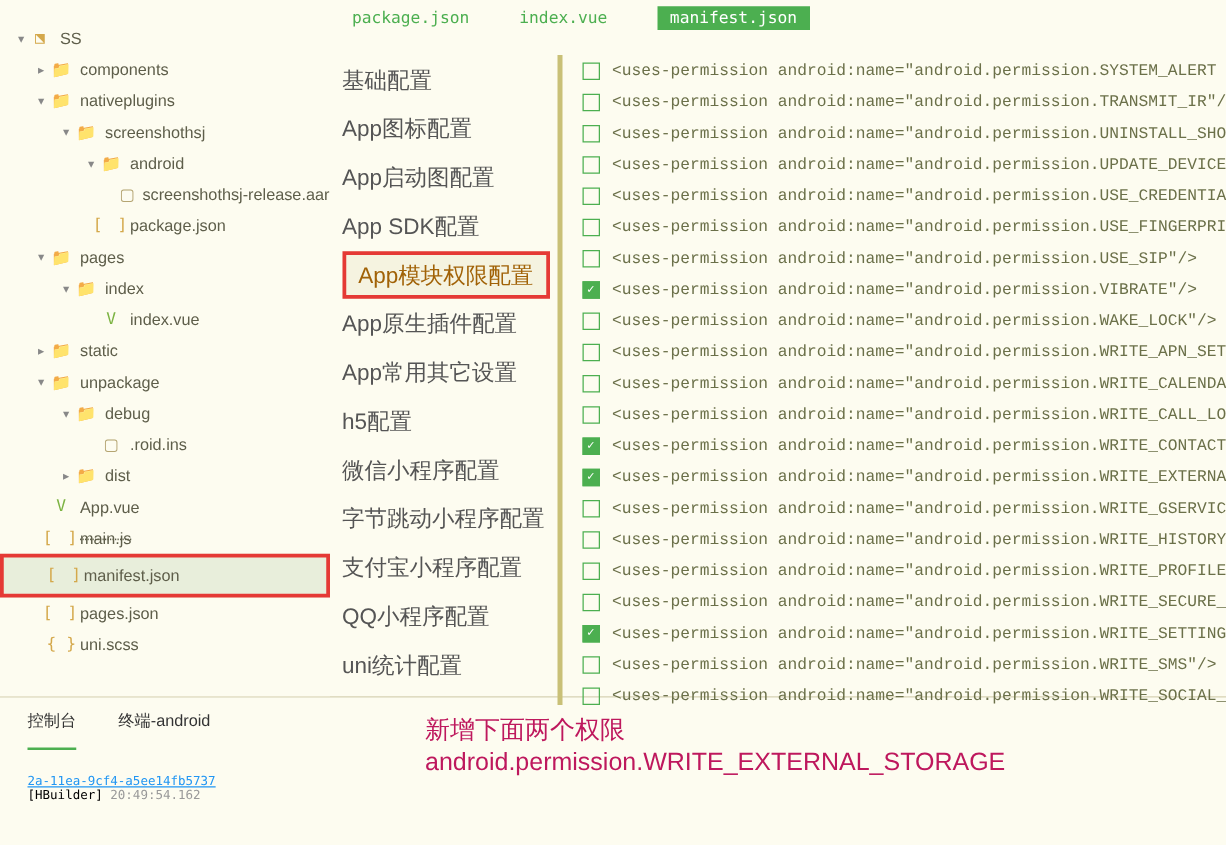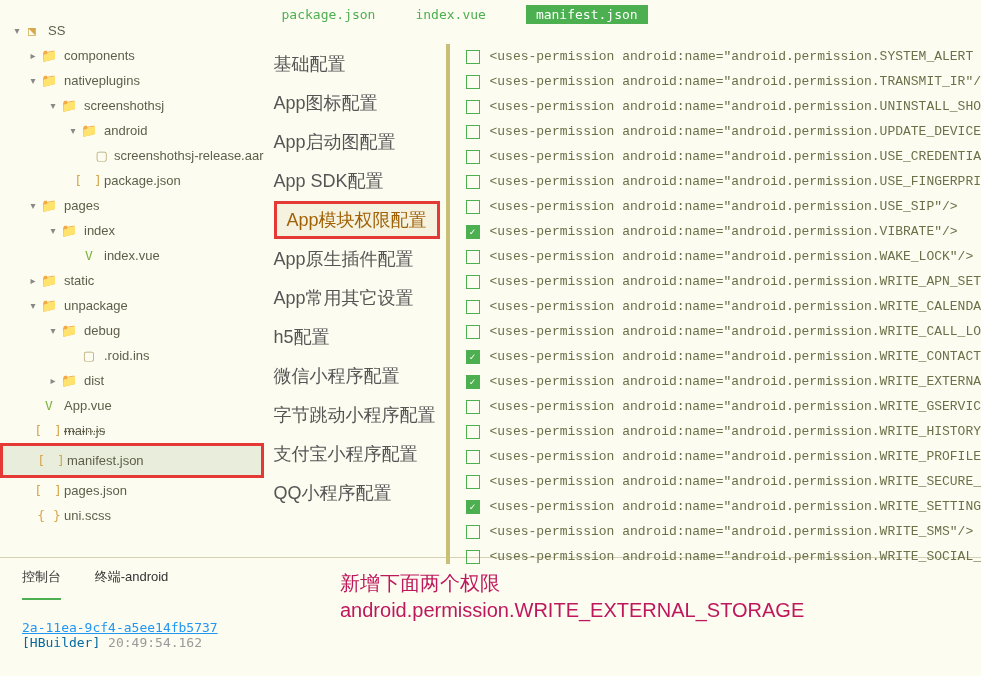--- a/index.html
+++ b/index.html
@@ -25,21 +25,21 @@
 .config-list{border-right:4px solid #c9c077; height:520px; }
 .config-item{ height:39px; display:flex; align-items:center; padding-left:10px; font-size:18px; color:#555; font-weight:500; cursor:pointer}
 .perm-panel{ flex:1; padding-left:16px; padding-top:6px; font-family:Liberation Mono, monospace; font-size:13px; color:#6b7049; overflow:hidden}
 .perm-row{ display:flex; align-items:center; height:25px; white-space:nowrap}
 .checkbox{ width:14px; height:14px; border:1.5px solid #4caf50; margin-right:10px; display:inline-flex; align-items:center; justify-content:center; font-size:10px; color:#fff}
 .checkbox.checked{ background:#4caf50 }
 .bottom{ border-top:1px solid #d6d1b3; height:119px; background:#fdfcf0; display:flex}
 .btabs{ padding:10px 0 0 22px; font-size:13px; width:340px}
 .btab{ display:inline-block; margin-right:30px; color:#333}
 .btab:first-child{border-bottom:2px solid #4caf50; padding-bottom:12px}
-.log{ font-family:Consolas,monospace; font-size:13px; padding-top:20px}
+.log{ font-family:Consolas,monospace; font-size:10px; padding-top:20px}
 .log .link{ color:#2196f3; text-decoration:underline}
 .notes{ padding:12px 0 0 0; color:#be185d; font-size:20px;}
 .notes div{margin-bottom:2px}
 .dotted-file{text-decoration:line-through;text-decoration-style:dotted}
 </style>
 </head>
 <body>
 
 <div class="main">
   <div class="sidebar">
@@ -163,20 +163,21 @@
             <div class="config-item">
               <span class="red-box-inline" style="color: #a16207;">App模块权限配置</span>
             </div>
             <div class="config-item">App原生插件配置</div>
             <div class="config-item">App常用其它设置</div>
             <div class="config-item">h5配置</div>
             <div class="config-item">微信小程序配置</div>
             <div class="config-item">字节跳动小程序配置</div>
             <div class="config-item">支付宝小程序配置</div>
             <div class="config-item">QQ小程序配置</div>
+            <div class="config-item">uni统计配置</div>
           </div>
       </div>
       <div class="perm-panel" id="perm-list">
           <div class="perm-row">
             <span class="checkbox"></span>
             <span>&lt;uses-permission android:name="android.permission.SYSTEM_ALERT</span>
           </div>
           <div class="perm-row">
             <span class="checkbox"></span>
             <span>&lt;uses-permission android:name="android.permission.TRANSMIT_IR"/</span>
@@ -261,20 +262,20 @@
     </div>
   </div>
 </div>
 
 <div class="bottom">
   <div class="btabs">
     <span class="btab">控制台</span>
     <span class="btab">终端-android</span>
     <div class="log">
       <div><span class="link">2a-11ea-9cf4-a5ee14fb5737</span></div>
-      <div><span style="color:#0369a1">[HBuilder] </span><span style="color:#999">20:49:54.162</span></div>
+      <div><span style="color:#000000">[HBuilder] </span><span style="color:#999">20:49:54.162</span></div>
     </div>
   </div>
   <div class="notes">
     <div>新增下面两个权限</div>
     <div>android.permission.WRITE_EXTERNAL_STORAGE</div>
   </div>
 </div>
 
 </body></html>

